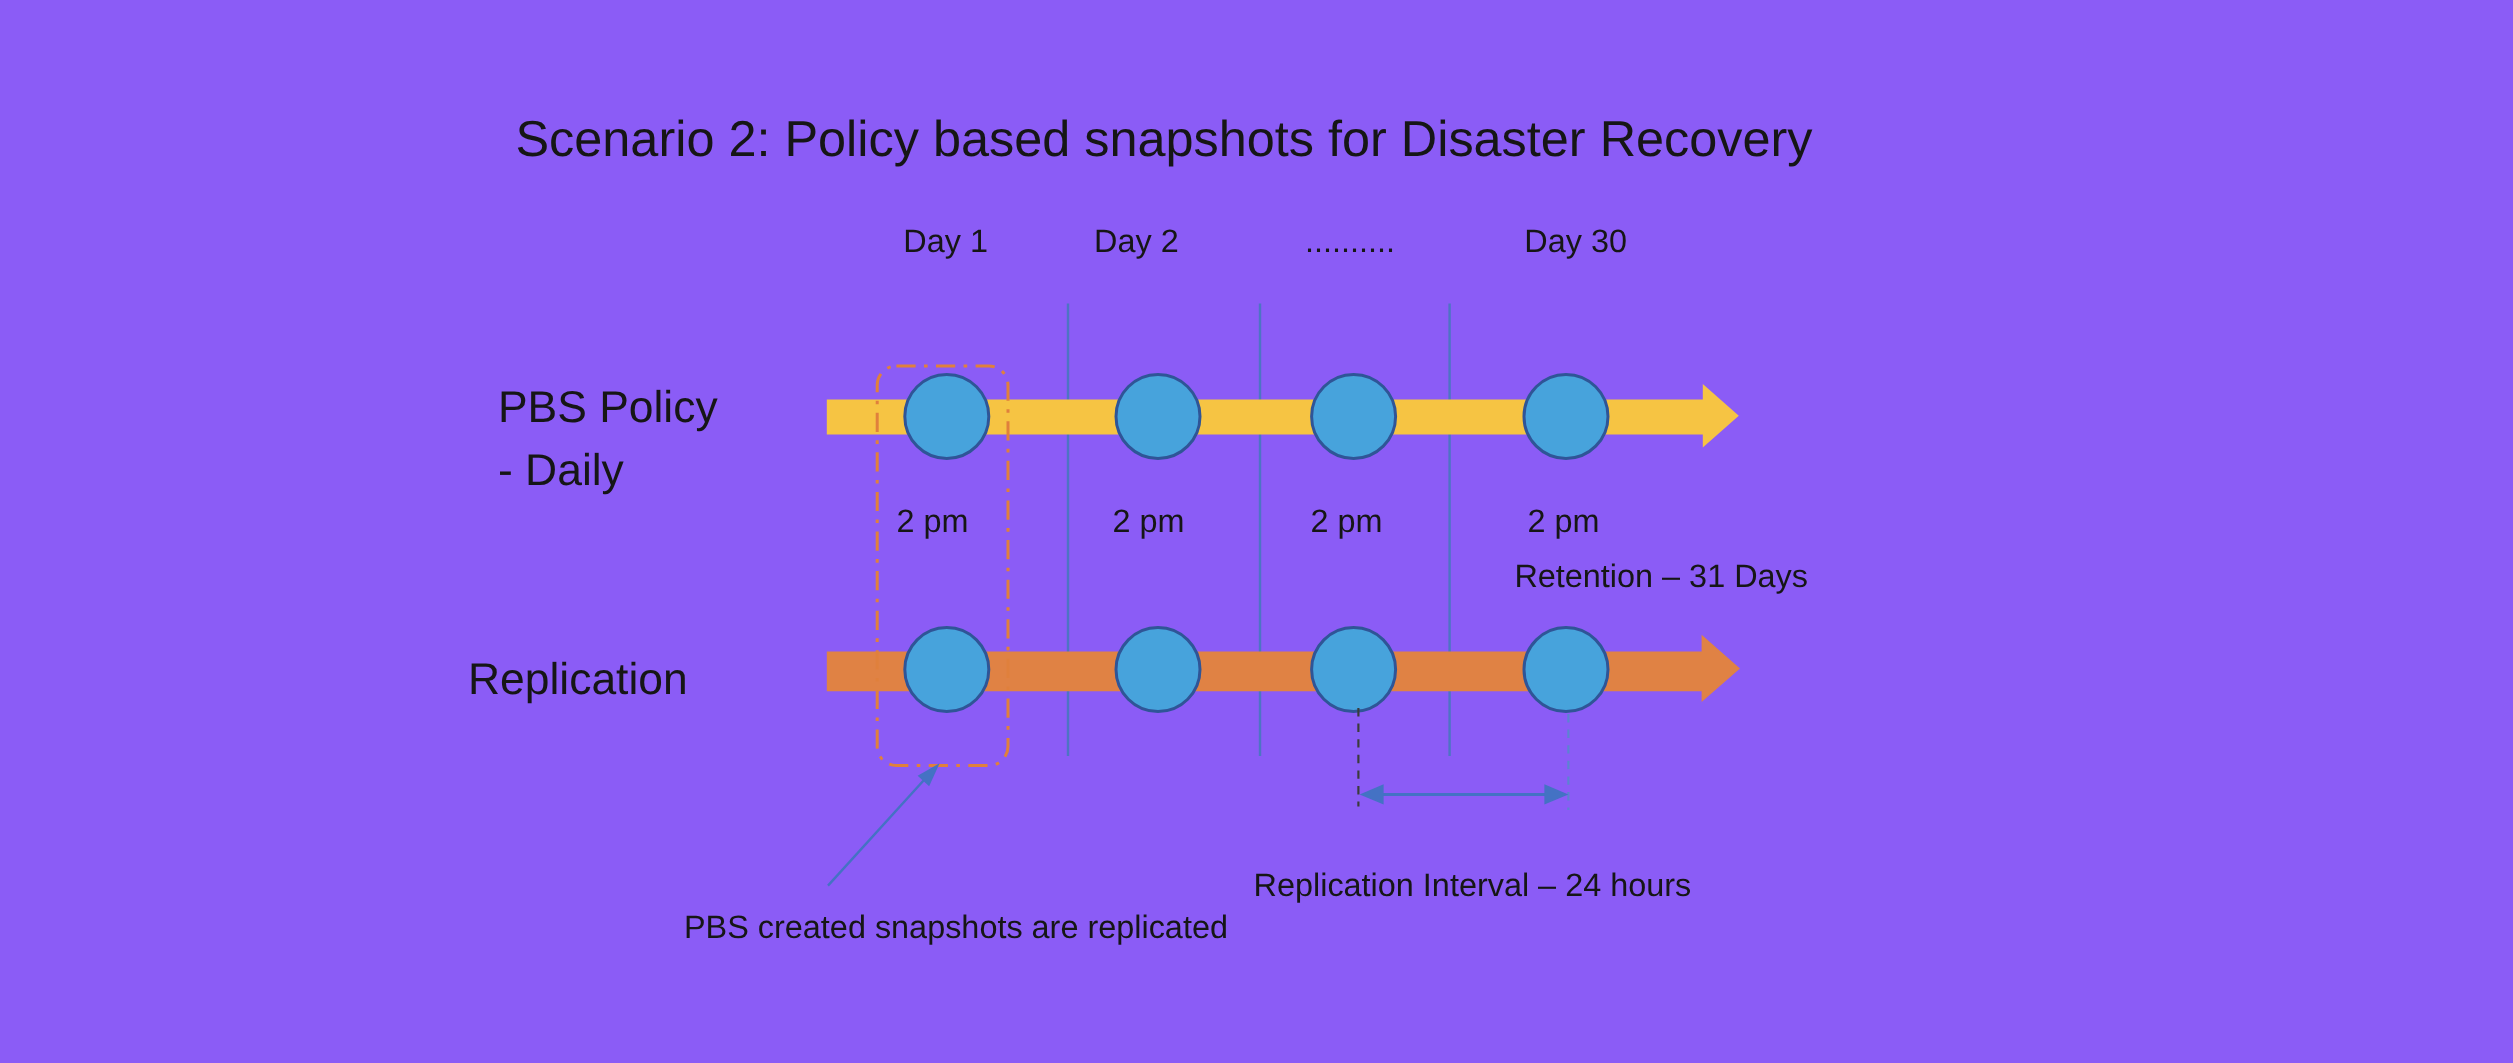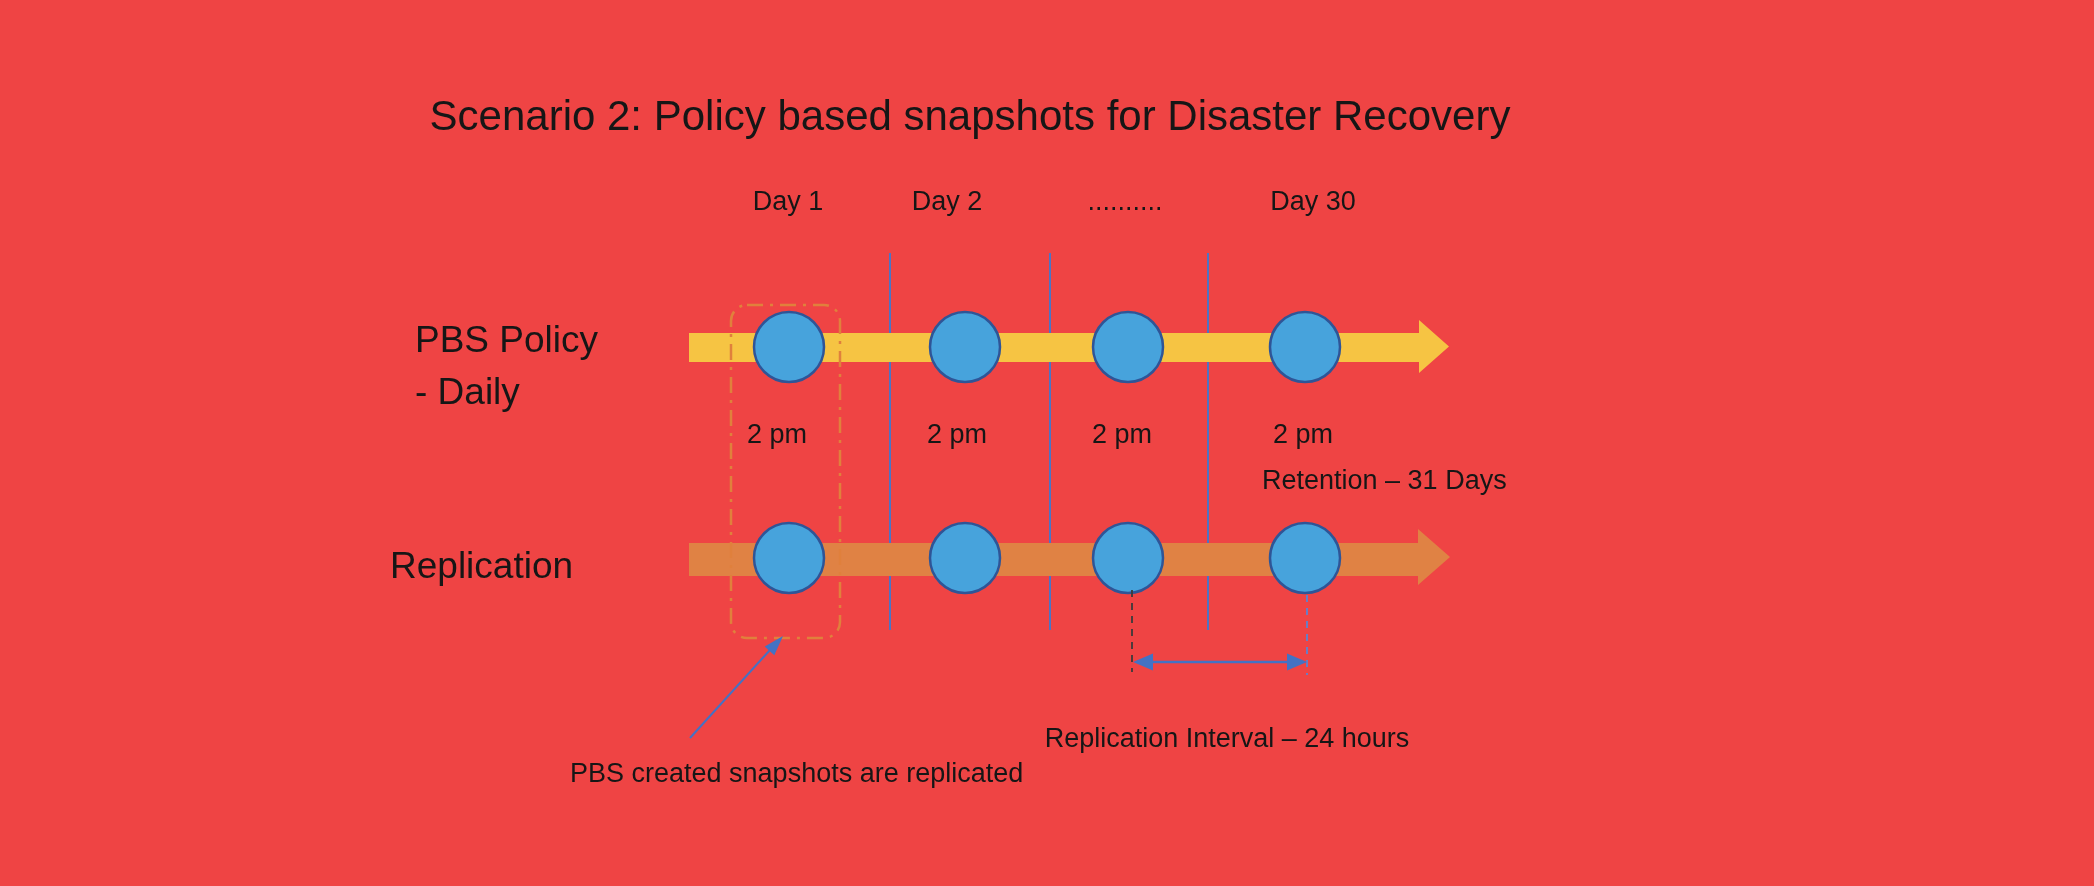--- a/index.html
+++ b/index.html
@@ -4,21 +4,21 @@
 <style>
   html, body {
     margin: 0;
     padding: 0;
     background: #ffffff;
   }
   .canvas {
     position: relative;
     width: 2094px;
     height: 886px;
-    background: #ef4444;
+    background: #8b5cf6;
     overflow: hidden;
     font-family: "Liberation Sans", sans-serif;
   }
   svg.diagram { display: block; }
 
   svg text {
     font-family: "Liberation Sans", sans-serif;
     fill: #161616;
   }
   .t-title { font-size: 42px; }

